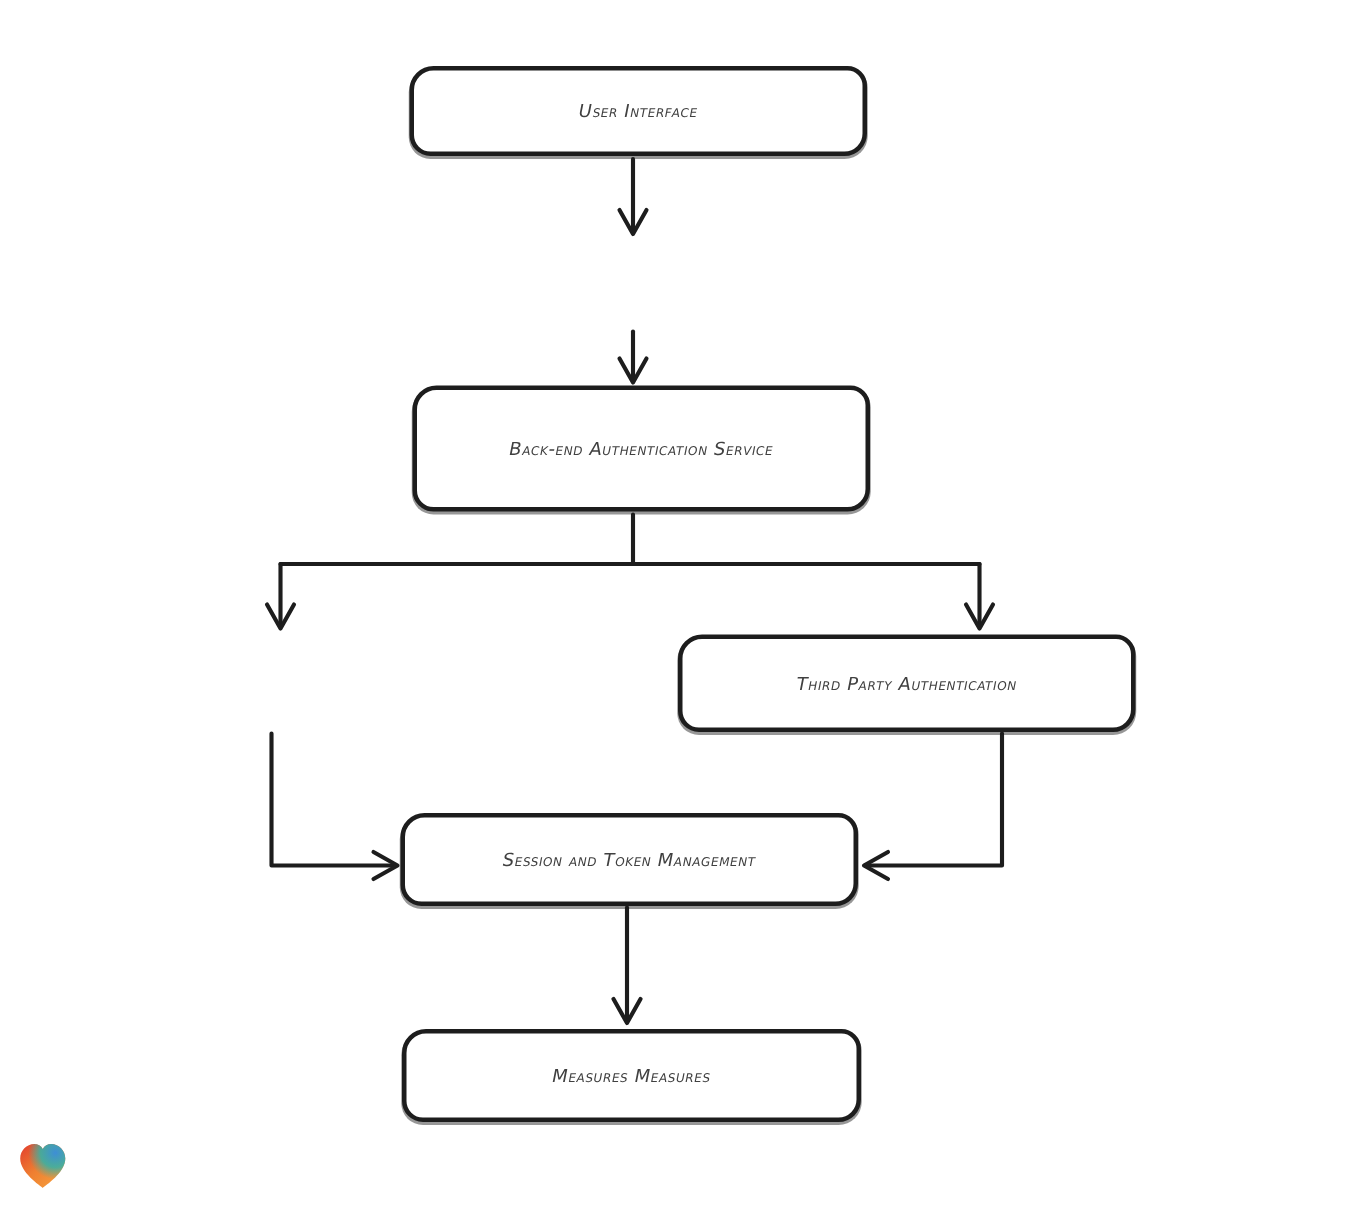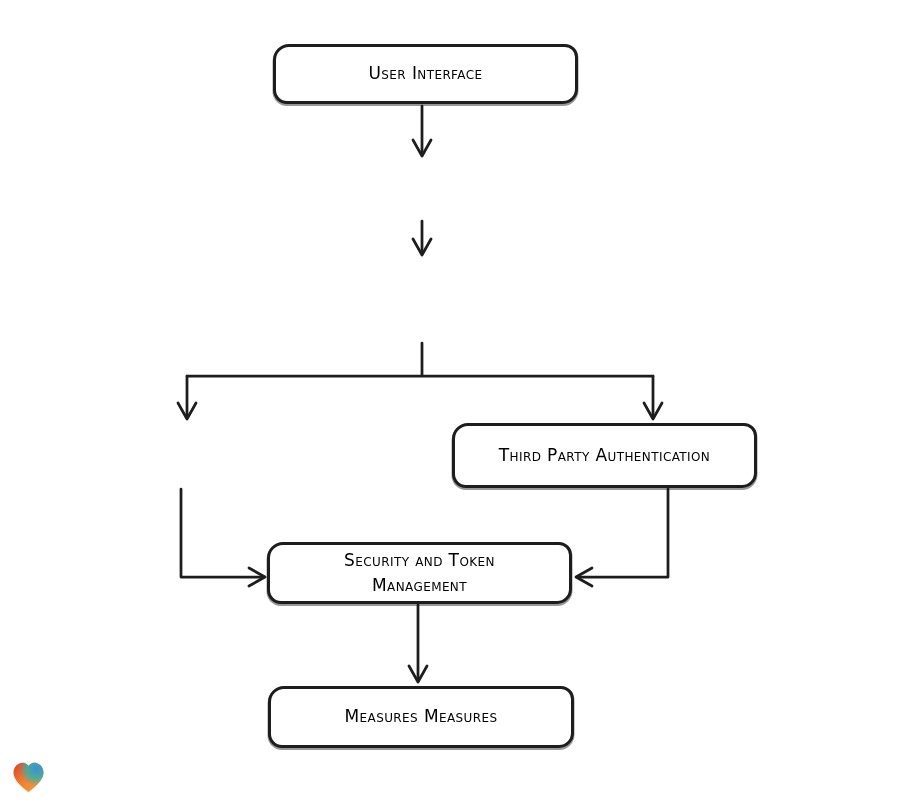--- a/index.html
+++ b/index.html
@@ -37,25 +37,26 @@
     border-radius: 16px 13px 15px 14px;
     box-shadow: 0 1.5px 0 0.5px rgba(25,25,25,0.45);
     display: flex;
     align-items: center;
     justify-content: center;
     text-align: center;
     box-sizing: border-box;
   }
   .label {
     font-family: "DejaVu Sans", sans-serif;
+    font-style: italic;
     font-variant: small-caps;
-    font-size: 17px;
+    font-size: 12px;
     letter-spacing: 0.4px;
     line-height: 1.5;
-    color: #000000;
+    color: #404040;
   }
   
   .n1 { left: 273px; top: 44px;  width: 305px; height: 60px; }
   .n2 { left: 274px; top: 159px; width: 305px; height: 61px; }
   .n3 { left: 275px; top: 257px; width: 305px; height: 84px; }
   .n4 { left: 65px;  top: 423px; width: 307px; height: 65px; }
   .n5 { left: 452px; top: 423px; width: 305px; height: 65px; }
   .n6 { left: 267px; top: 542px; width: 305px; height: 62px; }
   .n7 { left: 268px; top: 686px; width: 306px; height: 62px; }
   .n3 .label { max-width: 235px; }
@@ -95,28 +96,31 @@
 
     <path d="M418 605 L418 679"></path>
     <path d="M409 666 L418 682 L427 666"></path>
   </svg>
 
   <div class="node n1">
     <span class="label">User Interface</span>
   </div>
 
 
+  <div class="node n3">
+    <span class="label">Back-end Authentication Service</span>
+  </div>
 
 
   <div class="node n5">
     <span class="label">Third Party Authentication</span>
   </div>
 
   <div class="node n6">
-    <span class="label">Security and Token Management</span>
+    <span class="label">Session and Token Management</span>
   </div>
 
   <div class="node n7">
     <span class="label">Measures Measures</span>
   </div>
 
   <div class="logo">
     <svg viewBox="0 0 32 32" width="37" height="37">
       <defs>
         <linearGradient id="hg1" x1="0" y1="0" x2="0.9" y2="1">

